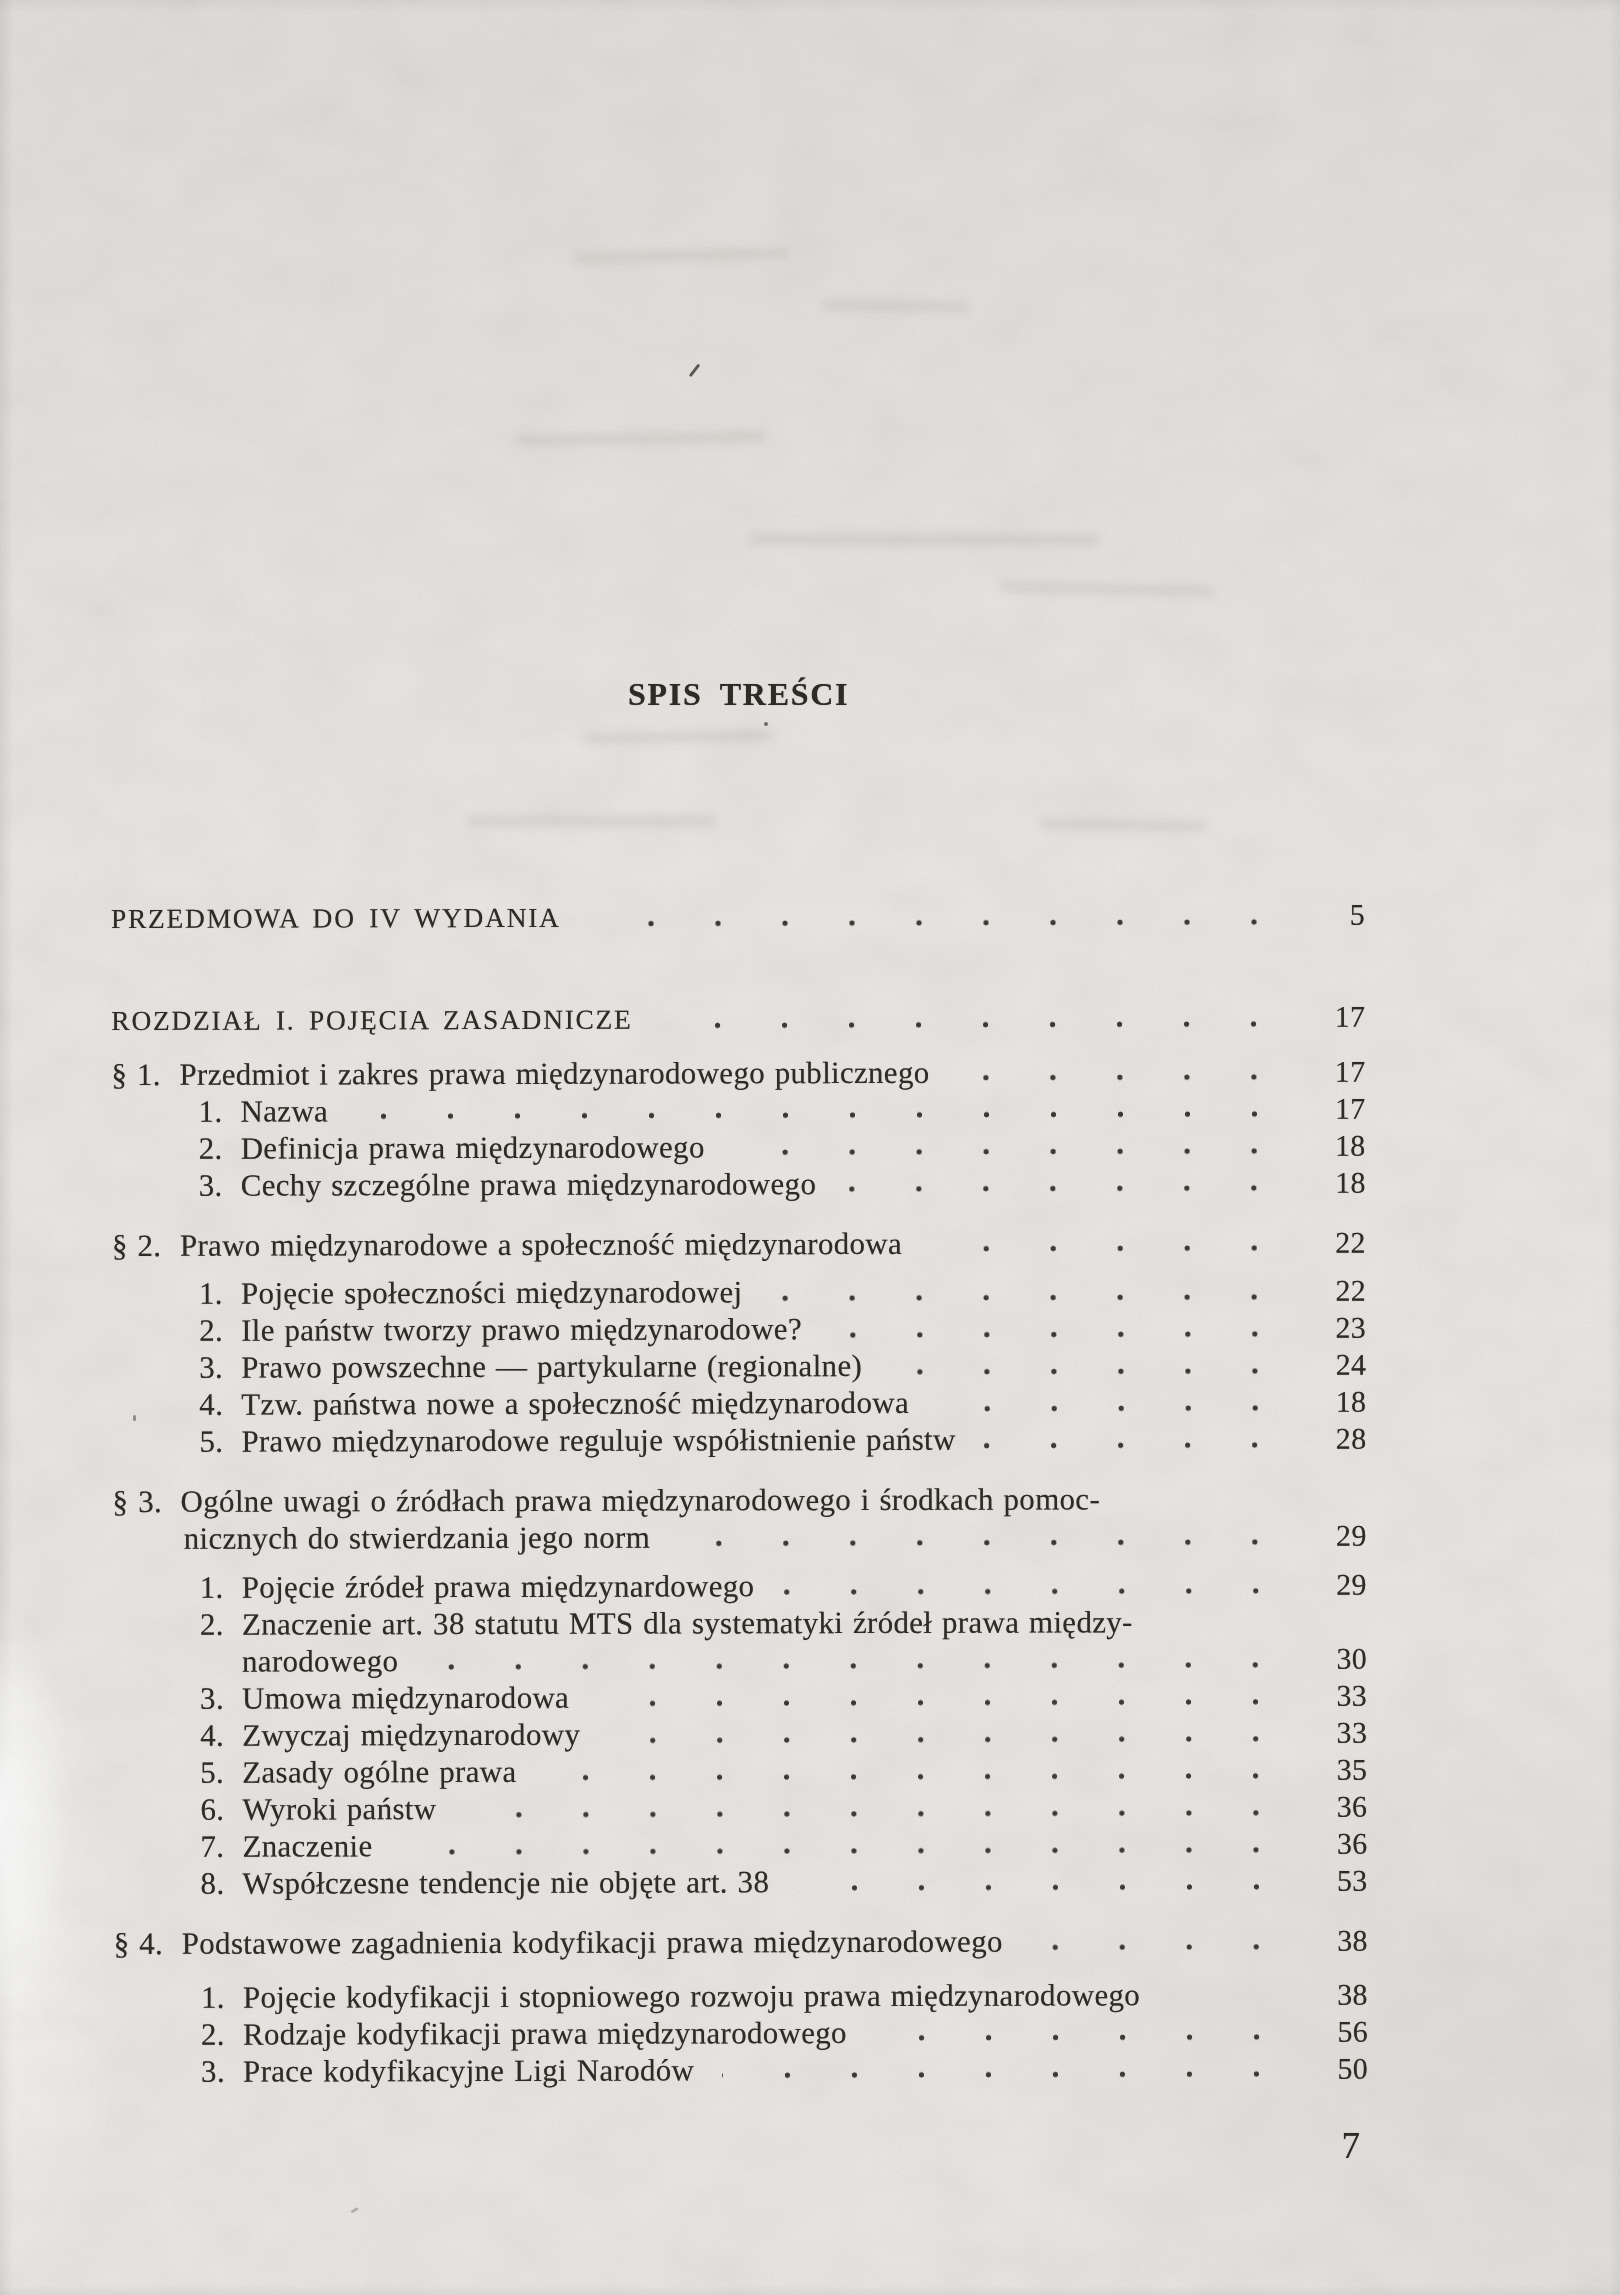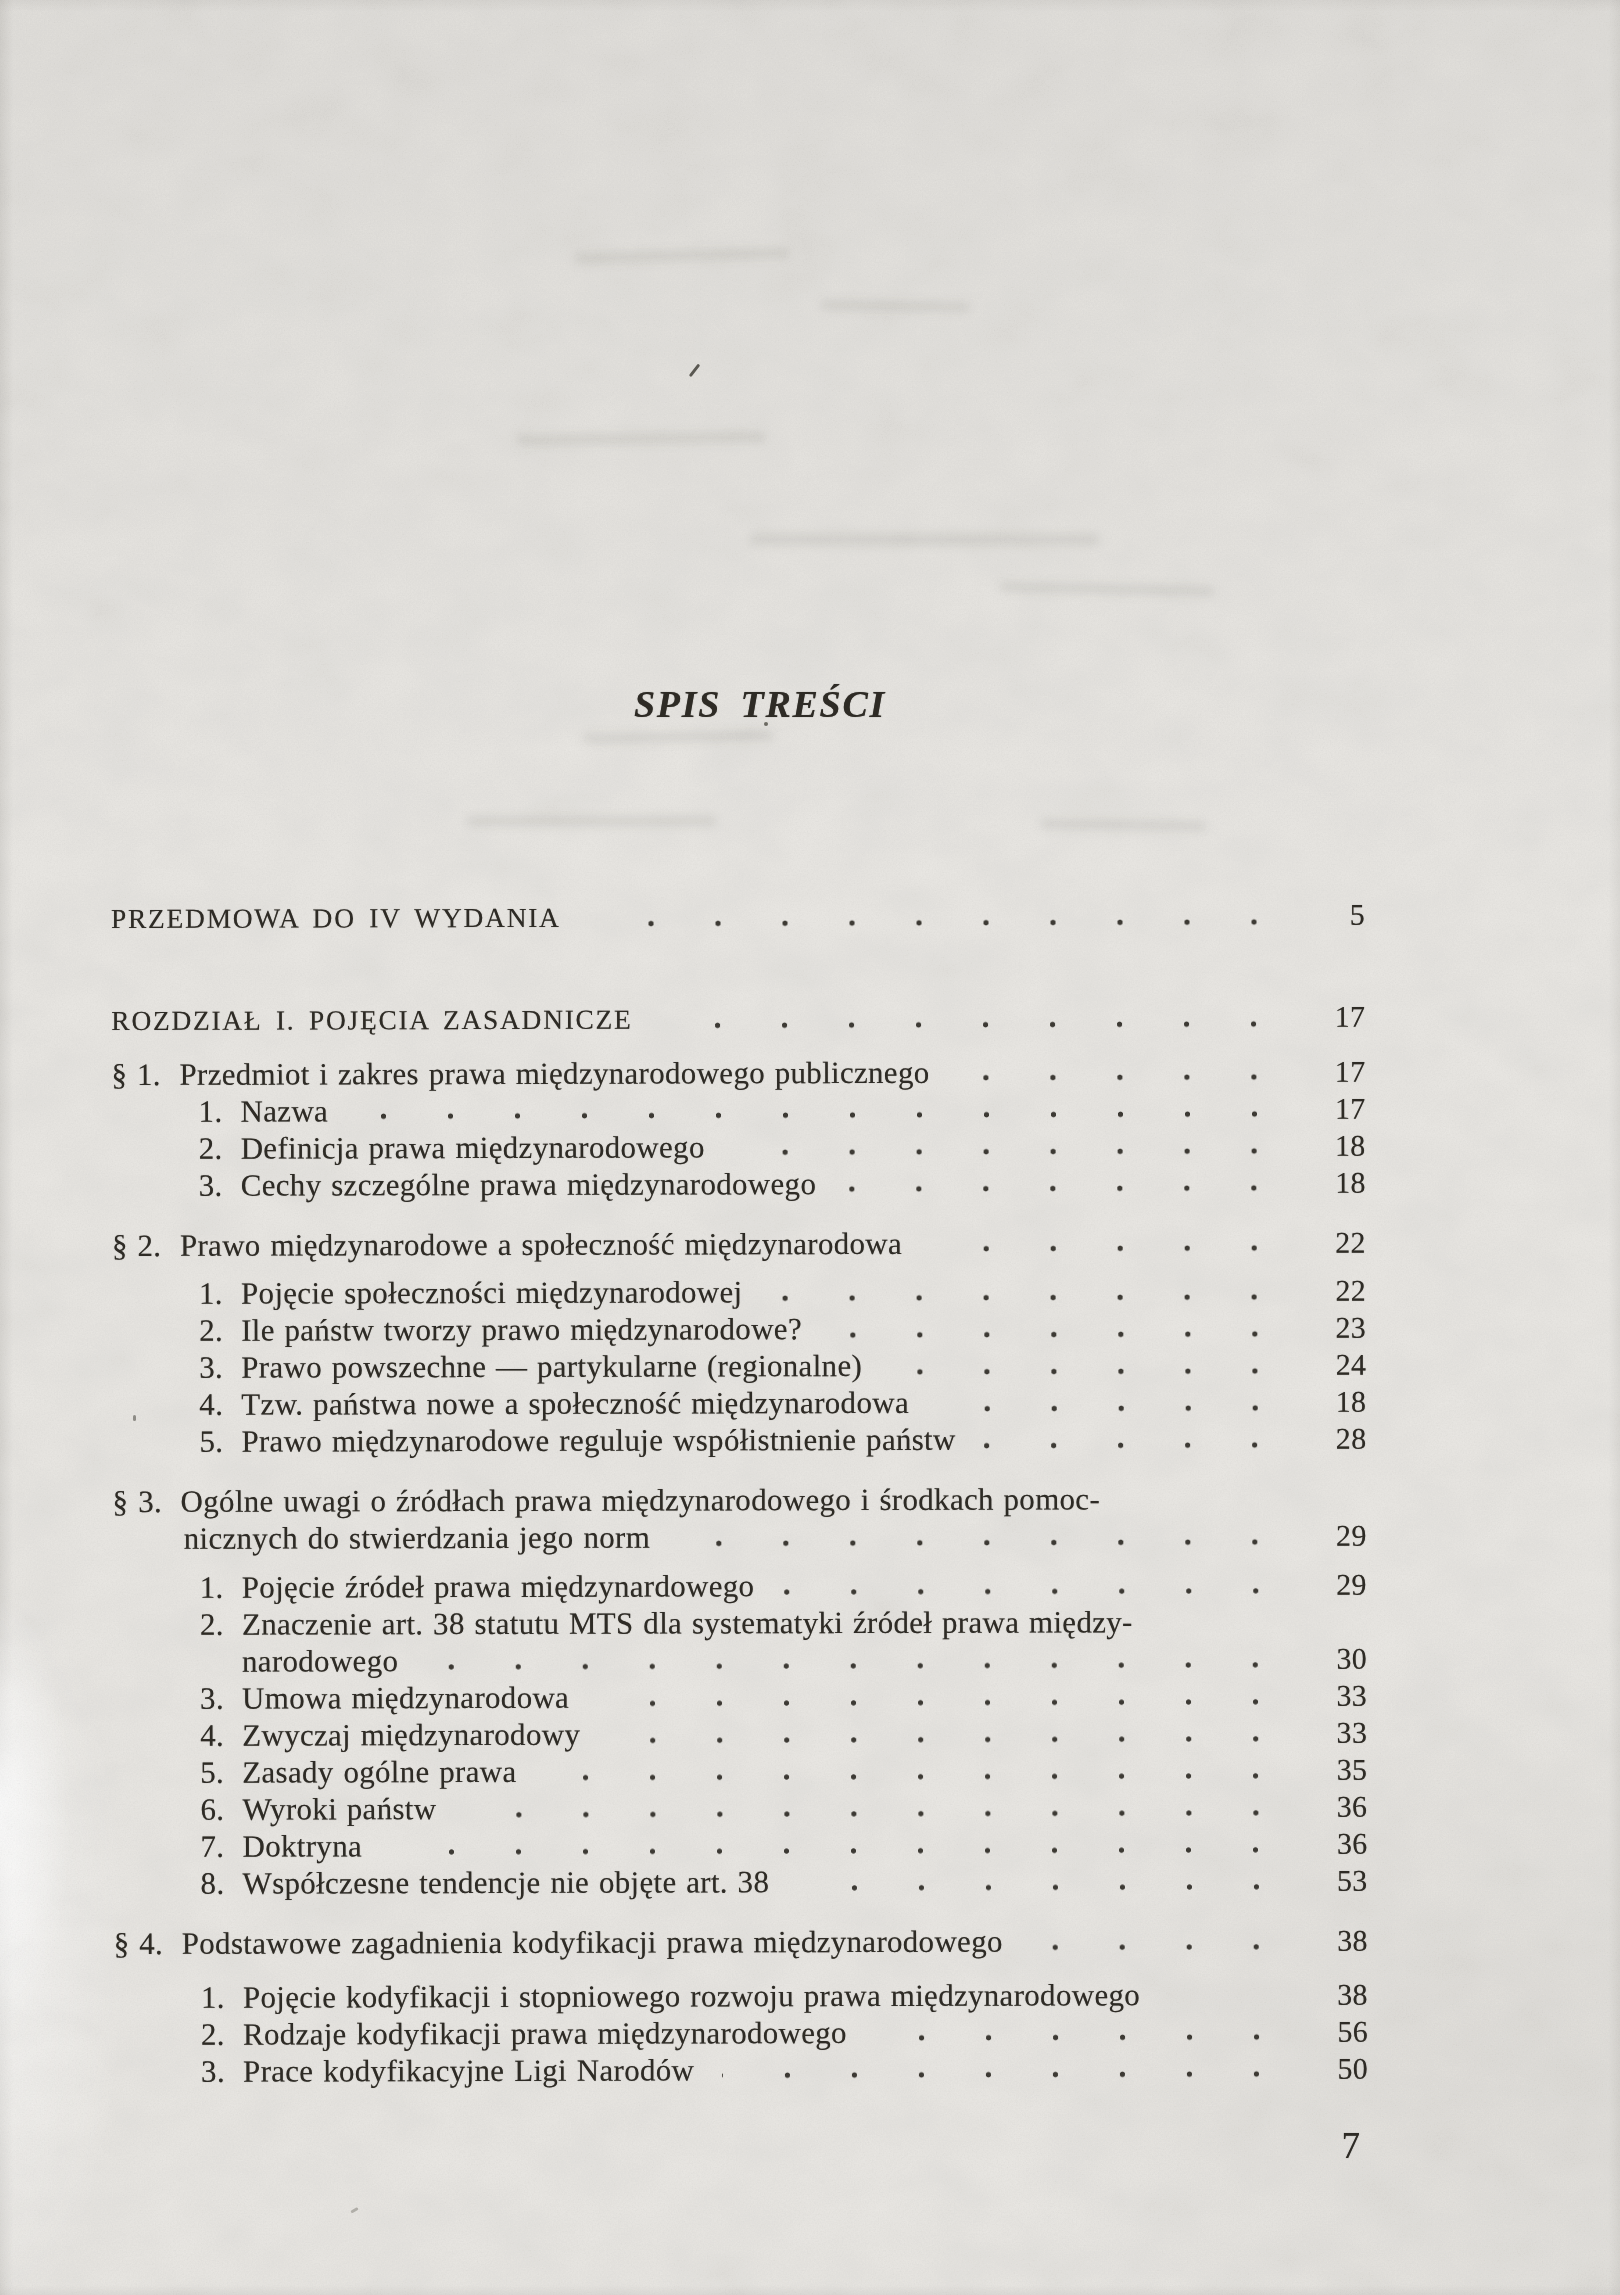--- a/index.html
+++ b/index.html
@@ -46,29 +46,28 @@
   }
   .speck {
     position: absolute;
     background: #3a372f;
     border-radius: 1.7px;
   }
   .page-title {
     position: absolute;
     left: 618px;
     top: 666px;
-    margin: 16px;
-    font-size: 38px;
+    margin: 10px;
+    font-size: 32px;
     font-weight: 700;
     letter-spacing: 1.7px;
     word-spacing: 8.3px;
     white-space: nowrap;
     text-shadow: 0 0 0.8px rgba(47,44,38,0.75);
     z-index: 2;
-    font-style: italic;
   }
   .toc {
     position: absolute;
     left: 111px;
     top: 901px;
     width: 1254px;
     font-size: 31px;
     letter-spacing: 0.3px;
     word-spacing: 1.7px;
     transform: rotate(-0.15deg);
@@ -268,21 +267,21 @@
         <span class="pagenum">35</span>
       </div>
       <div class="row k-item">
         <span class="marker">6.</span>
         <span class="text">Wyroki państw</span>
         <span class="dots"></span>
         <span class="pagenum">36</span>
       </div>
       <div class="row k-item">
         <span class="marker">7.</span>
-        <span class="text">Doktryna</span>
+        <span class="text">Znaczenie</span>
         <span class="dots"></span>
         <span class="pagenum">36</span>
       </div>
       <div class="row k-item">
         <span class="marker">8.</span>
         <span class="text">Współczesne tendencje nie objęte art. 38</span>
         <span class="dots"></span>
         <span class="pagenum">53</span>
       </div>
       <div class="row k-section gap-lg">

